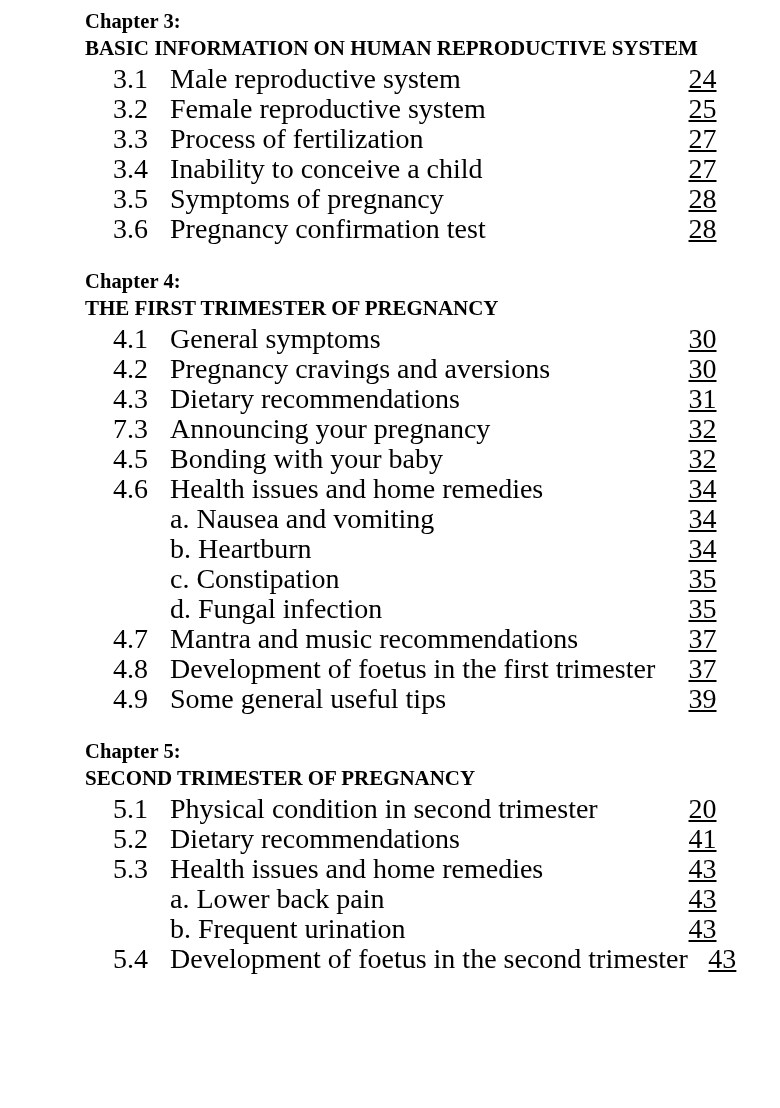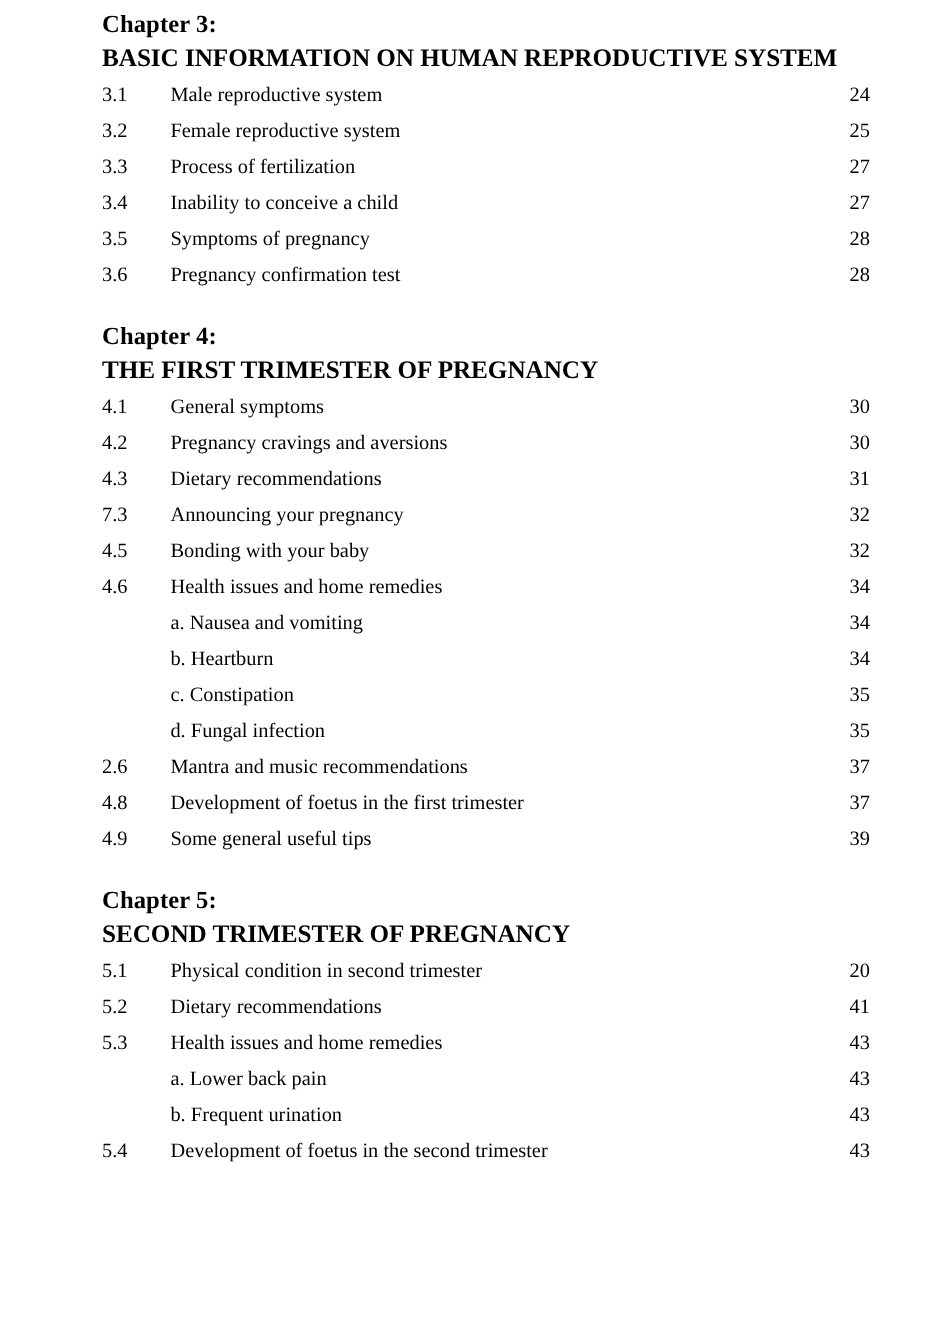--- a/index.html
+++ b/index.html
@@ -47,38 +47,40 @@
     font-size: 21px;
     letter-spacing: -0.05px;
   }
   .entries {
     margin-top: 2px;
   }
   .entry {
     display: flex;
     align-items: baseline;
     height: 30px;
-    font-size: 17px;
+    font-size: 28px;
     line-height: 30px;
+    margin-left: 28px;
   }
   .entry .num {
     width: 57px;
     flex: 0 0 57px;
     text-align: left;
   }
   .entry .title {
     flex: 1 1 auto;
     text-align: left;
     white-space: nowrap;
   }
   .entry .page-no {
     width: 45px;
     flex: 0 0 45px;
-    text-align: right;
+    text-align: center;
     margin-left: 12px;
+    text-decoration: underline;
   }
   .entry.sub .num {
     
   }
 </style>
 </head>
 <body>
 
 <div class="page">
   <div class="toc" id="toc-root">
@@ -166,21 +168,21 @@
             <span class="num"></span>
             <span class="title">c. Constipation</span>
             <span class="page-no">35</span>
           </div>
           <div class="entry sub">
             <span class="num"></span>
             <span class="title">d. Fungal infection</span>
             <span class="page-no">35</span>
           </div>
           <div class="entry">
-            <span class="num">2.6</span>
+            <span class="num">4.7</span>
             <span class="title">Mantra and music recommendations</span>
             <span class="page-no">37</span>
           </div>
           <div class="entry">
             <span class="num">4.8</span>
             <span class="title">Development of foetus in the first trimester</span>
             <span class="page-no">37</span>
           </div>
           <div class="entry">
             <span class="num">4.9</span>

